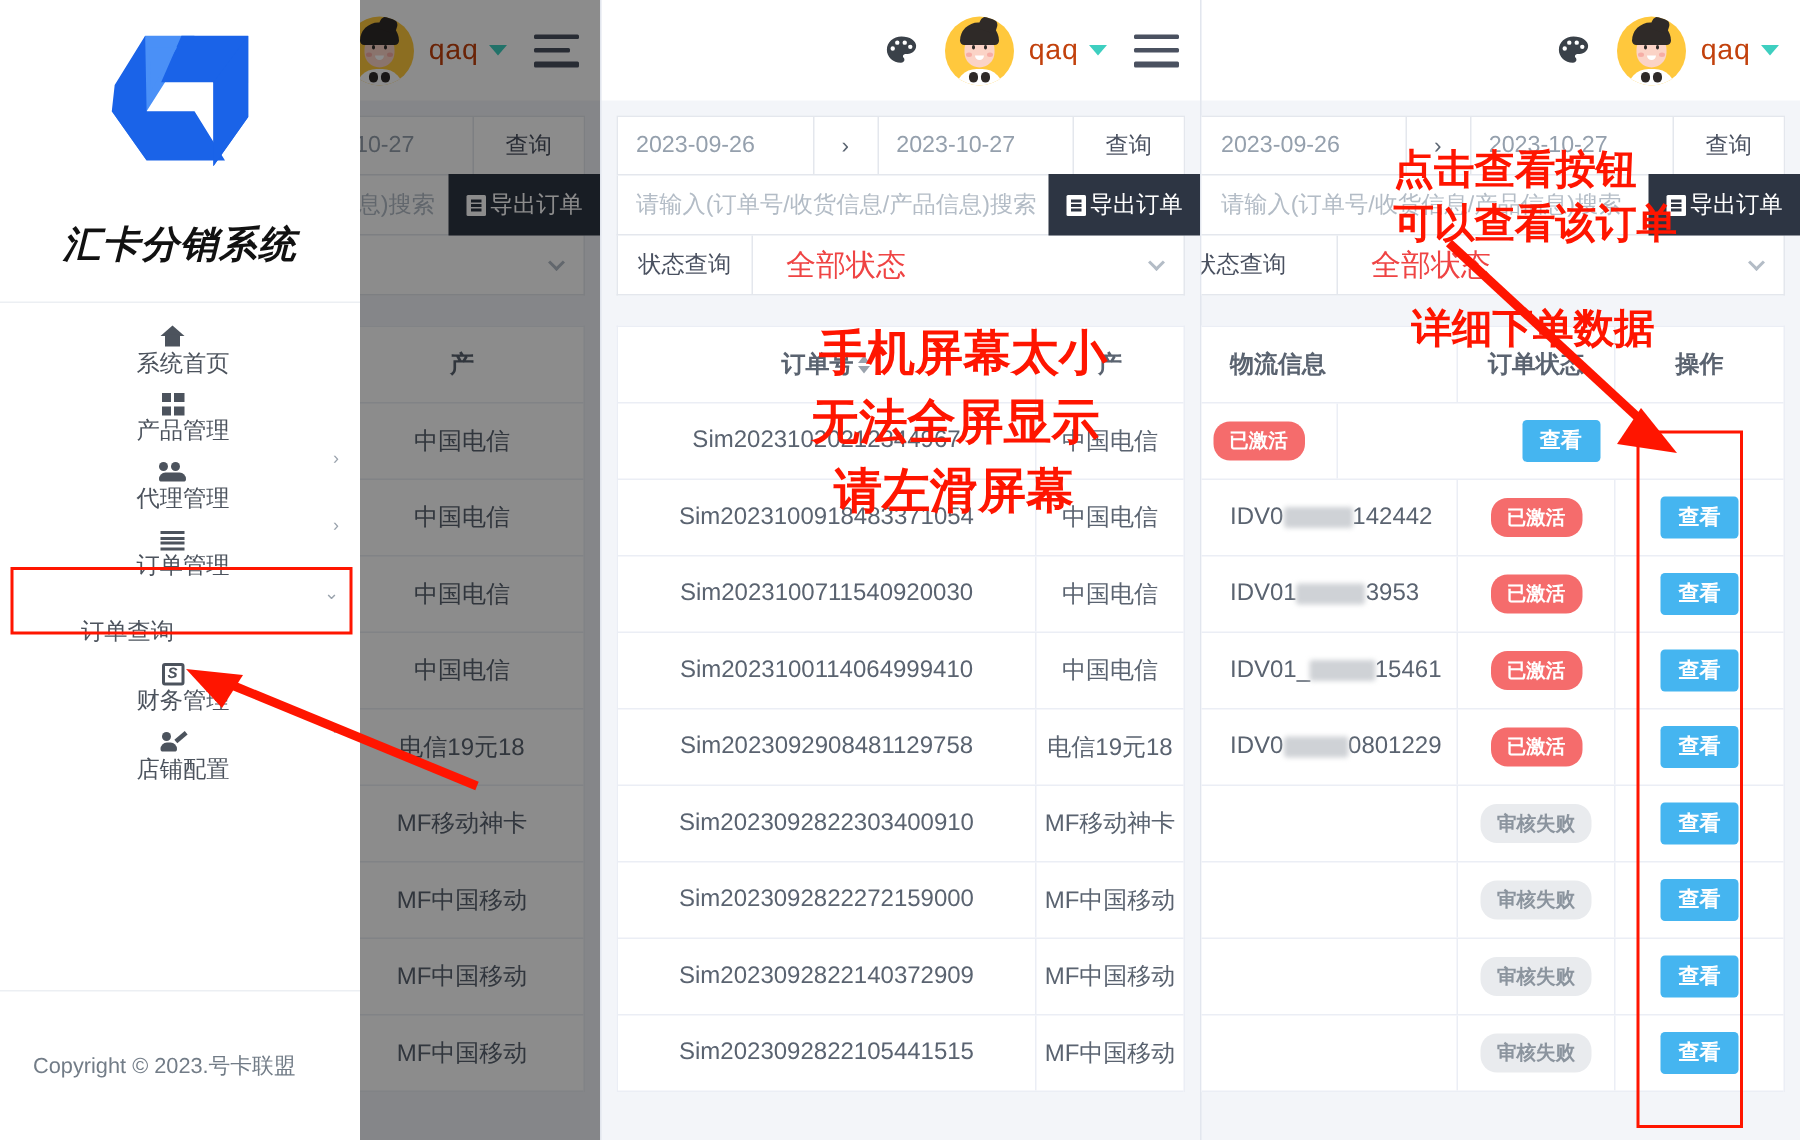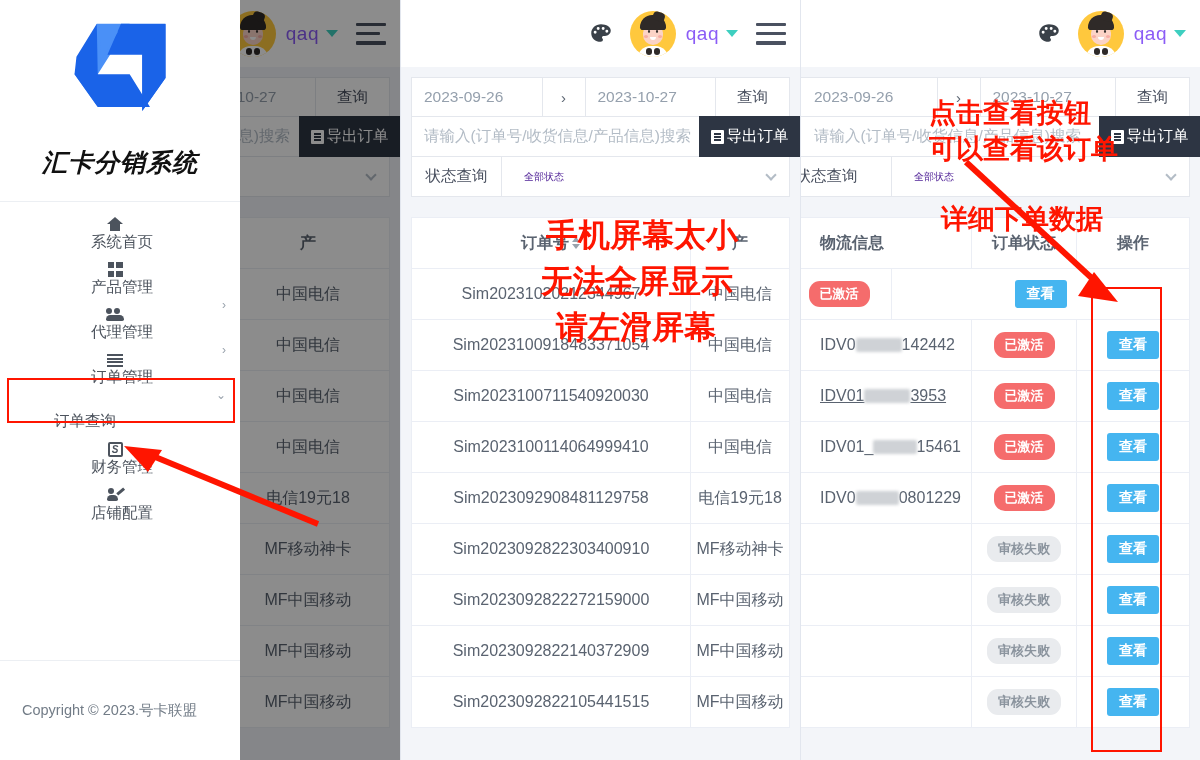--- a/index.html
+++ b/index.html
@@ -44,21 +44,21 @@
   .av-mouth { position:absolute; left:20px; top:26px; width:6px; height:3px;
               background:#ffffff; border-radius:0 0 6px 6px; }
   .av-body { position:absolute; left:7px; bottom:-3px; width:32px; height:14px;
              background:#ffffff; border-radius:16px 16px 0 0; }
   .av-bow { position:absolute; left:16px; bottom:2px; width:14px; height:7px; }
   .av-bow:before,.av-bow:after { content:''; position:absolute; top:0; width:6px; height:7px;
              background:#2f2a28; border-radius:3px; }
   .av-bow:before { left:0; } .av-bow:after { right:0; }
 
   .user-name {
-    color:#8b5cf6; font-size:19px; letter-spacing:.5px;
+    color:#c2410c; font-size:19px; letter-spacing:.5px;
     display:flex; align-items:center; gap:7px; margin-right:18px;
   }
   .caret { width:0;height:0;border-left:6px solid transparent;border-right:6px solid transparent;
            border-top:7px solid #3ecfc0; display:inline-block; }
   .hamburger { width:30px; height:22px; display:flex; flex-direction:column; justify-content:space-between; }
   .hamburger span { display:block; height:3.2px; background:#4a5160; border-radius:1px; }
   .hamburger span:nth-child(1){width:30px}
   .hamburger span:nth-child(2){width:24px}
   .hamburger span:nth-child(3){width:30px}
   .hamburger.wide span { width:30px !important; }
@@ -73,21 +73,21 @@
   .date-sep { width:44px; display:flex; align-items:center; justify-content:center;
               border-left:1px solid #e4e7ed; border-right:1px solid #e4e7ed; color:#5b6572; font-size:15px; }
   .btn-query { width:74px; display:flex; align-items:center; justify-content:center;
                border-left:1px solid #e4e7ed; color:#4a5160; font-size:15.5px; background:#fff; }
   .row-search { border:1px solid #e4e7ed; border-top:none; height:40px; display:flex; align-items:center;
                 padding:0 12px; color:#b3bcc6; font-size:15.5px; }
   .row-status { display:flex; height:40px; border:1px solid #e4e7ed; border-top:none; position:relative; }
   .status-label { width:90px; display:flex; align-items:center; justify-content:center;
                   color:#4a5160; font-size:15.5px; border-right:1px solid #e4e7ed; }
   .status-select { flex:1; display:flex; align-items:center; justify-content:space-between;
-                   padding:0 14px 0 22px; color:#4c1d95; font-size:10px; }
+                   padding:0 14px 0 22px; color:#ef4444; font-size:20px; }
   .chev { width:8px;height:8px;border-right:2px solid #b3bcc6;border-bottom:2px solid #b3bcc6;
           transform:rotate(45deg); margin-top:-4px; }
   .btn-export {
     position:absolute; right:-11px; top:-41px; width:101px; height:41px;
     background:#2d3543; color:#fff; font-size:15.5px;
     display:flex; align-items:center; justify-content:center; gap:3px;
   }
   .export-ic { width:13px;height:14px;background:#fff;border-radius:1px;position:relative;flex:none; }
   .export-ic:after{content:'';position:absolute;left:3px;top:3px;width:7px;height:2px;background:#2d3543;
                    box-shadow:0 3px 0 #2d3543,0 6px 0 #2d3543;}
@@ -526,21 +526,21 @@
               <span>142442</span>
             </div>
             <div class="td c bd" style="width:105px">
               <span class="badge active">已激活</span>
             </div>
             <div class="td c bd" style="flex:1">
               <span class="btn-view">查看</span>
             </div>
           </div>
           <div class="tr">
-            <div class="td" style="width:185px; padding-left:34px;text-decoration:underline;">
+            <div class="td" style="width:185px; padding-left:34px;">
               <span>IDV01</span>
               <span class="mask-blk" style="width:46px"></span>
               <span>3953</span>
             </div>
             <div class="td c bd" style="width:105px">
               <span class="badge active">已激活</span>
             </div>
             <div class="td c bd" style="flex:1">
               <span class="btn-view">查看</span>
             </div>

